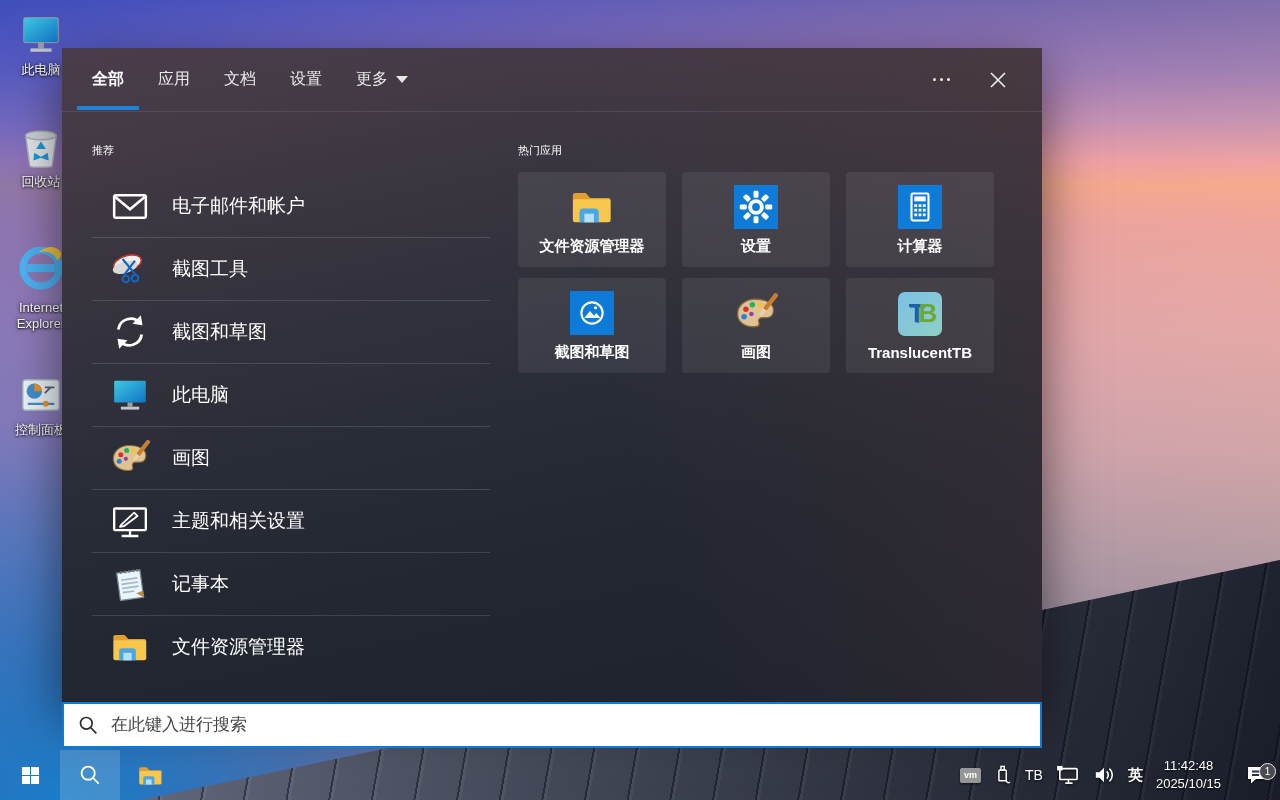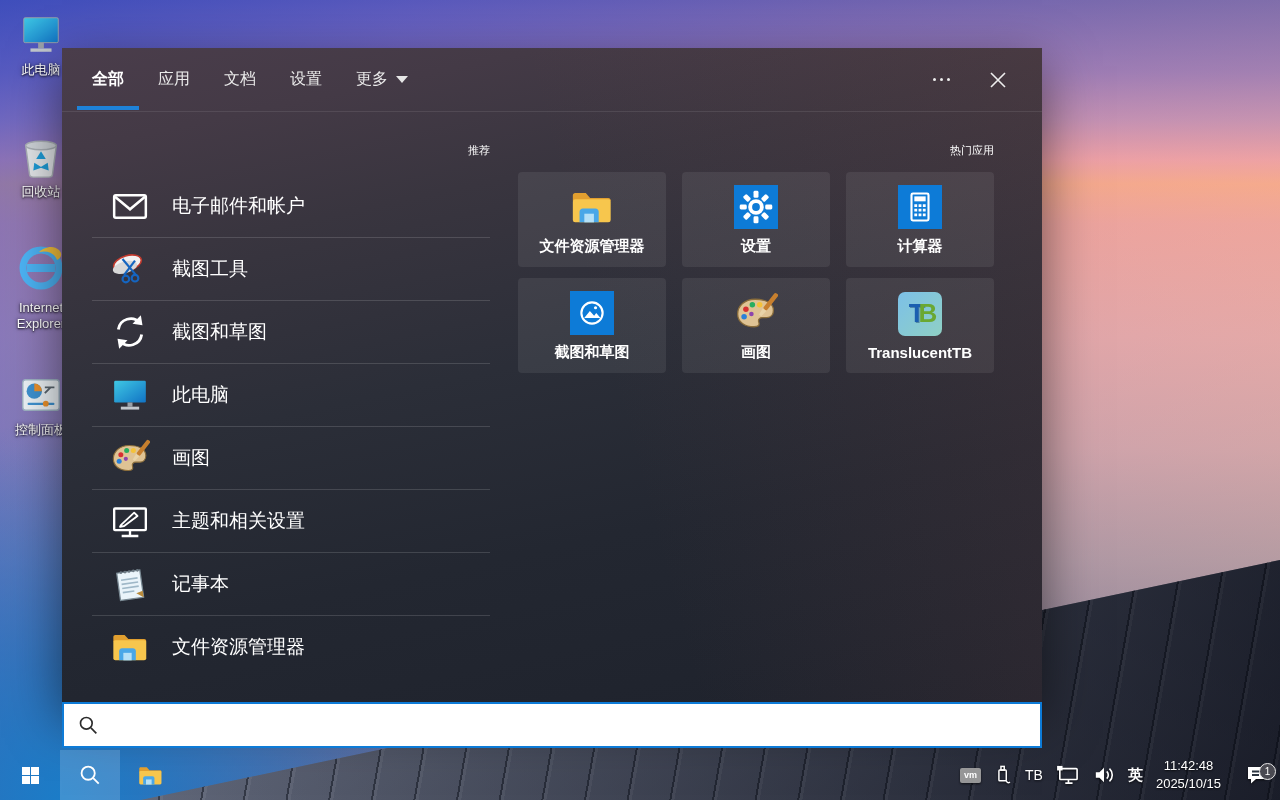--- a/index.html
+++ b/index.html
@@ -24,21 +24,21 @@
   .desktop-icon { position:absolute; left:2px; width:78px; text-align:center; z-index:2; cursor:default; }
   .desktop-icon .di-img { display:flex; justify-content:center; align-items:flex-end; height:52px; }
   .desktop-icon .di-label { margin-top:4px; font-size:13px; color:#fff; line-height:1.25;
     text-shadow:0 1px 2px rgba(0,0,0,.85), 0 0 4px rgba(0,0,0,.6); }
 
   
   .panel { position:absolute; left:62px; top:48px; width:980px; height:654px; z-index:5;
     background:
       linear-gradient(255deg, rgba(128,74,74,.20), rgba(128,74,74,0) 45%),
       linear-gradient(168deg, #4a3d4b 0%, #443a46 12%, #39353f 26%, #2b2e38 48%, #232731 70%, #1e222c 100%);
-    box-shadow:0 18px 50px rgba(0,0,0,.55); color:#fff;text-align:right; }
+    box-shadow:0 18px 50px rgba(0,0,0,.55); color:#fff; }
 
   .panel-header { display:flex; align-items:center; height:64px; padding:0 30px;
     border-bottom:1px solid rgba(255,255,255,.09); }
   .tabs { display:flex; gap:34px; height:100%; }
   .tab { position:relative; display:flex; align-items:center; font-size:16px; color:#eaeaea; cursor:pointer; }
   .tab.selected { font-weight:bold; color:#fff; }
   .tab.selected::after { content:""; position:absolute; left:-15px; right:-15px; bottom:1px; height:4px; background:#1e82d8; }
   .tab .caret { width:0; height:0; margin-left:8px; border-left:6px solid transparent; border-right:6px solid transparent; border-top:7px solid #e6e6e6; }
   .header-actions { margin-left:auto; display:flex; align-items:center; gap:30px; }
   .dots { display:flex; gap:4px; padding:8px 4px; cursor:pointer; }
@@ -111,21 +111,21 @@
             </linearGradient>
           </defs>
           <rect x="6" y="6" width="36" height="26" rx="1.5" fill="url(#pcg)" stroke="#9aa0a8" stroke-width="1"></rect>
           <rect x="21" y="32" width="6" height="6" fill="#9aa0a8"></rect>
           <rect x="13" y="38" width="22" height="3.5" fill="#c2c7cd"></rect>
         </svg>
     </div>
     <div class="di-label">此电脑</div>
   </div>
 
-  <div class="desktop-icon" style="top:128px;">
+  <div class="desktop-icon" style="top:118px;">
     <div class="di-img">
       <svg width="46" height="46" viewBox="0 0 48 48">
           <path d="M8 12 h32 l-4 30 c0 2-2 3-4 3 H16 c-2 0-4-1-4-3 Z" fill="#e3e6e9" stroke="#aab0b6" stroke-width="1.5"></path>
           <ellipse cx="24" cy="12" rx="16" ry="4.5" fill="#cfd4d9" stroke="#aab0b6" stroke-width="1.5"></ellipse>
           <g fill="#1e9cd7">
             <path d="M24 18 l5 8 h-10 Z"></path>
             <path d="M17 30 l8 5 -9 3 Z"></path>
             <path d="M31 30 l1 8 -9-3 Z"></path>
           </g>
         </svg>
@@ -423,20 +423,21 @@
     </div>
   </div>
 
   <div class="search-bar">
     <span style="display:flex;">
       <svg width="20" height="20" viewBox="0 0 24 24" fill="none" stroke="#2b2b2b" stroke-width="2">
           <circle cx="10" cy="10" r="7"></circle>
           <path d="M15.5 15.5 L22 22"></path>
         </svg>
     </span>
+    <input type="text" placeholder="在此键入进行搜索" style="">
   </div>
 
   <div class="taskbar">
     <div class="tb-btn">
       <span style="display:flex;">
         <svg width="17" height="17" viewBox="0 0 17 17">
             <g fill="#fff">
               <rect x="0" y="0" width="8" height="8"></rect>
               <rect x="9" y="0" width="8" height="8"></rect>
               <rect x="0" y="9" width="8" height="8"></rect>

